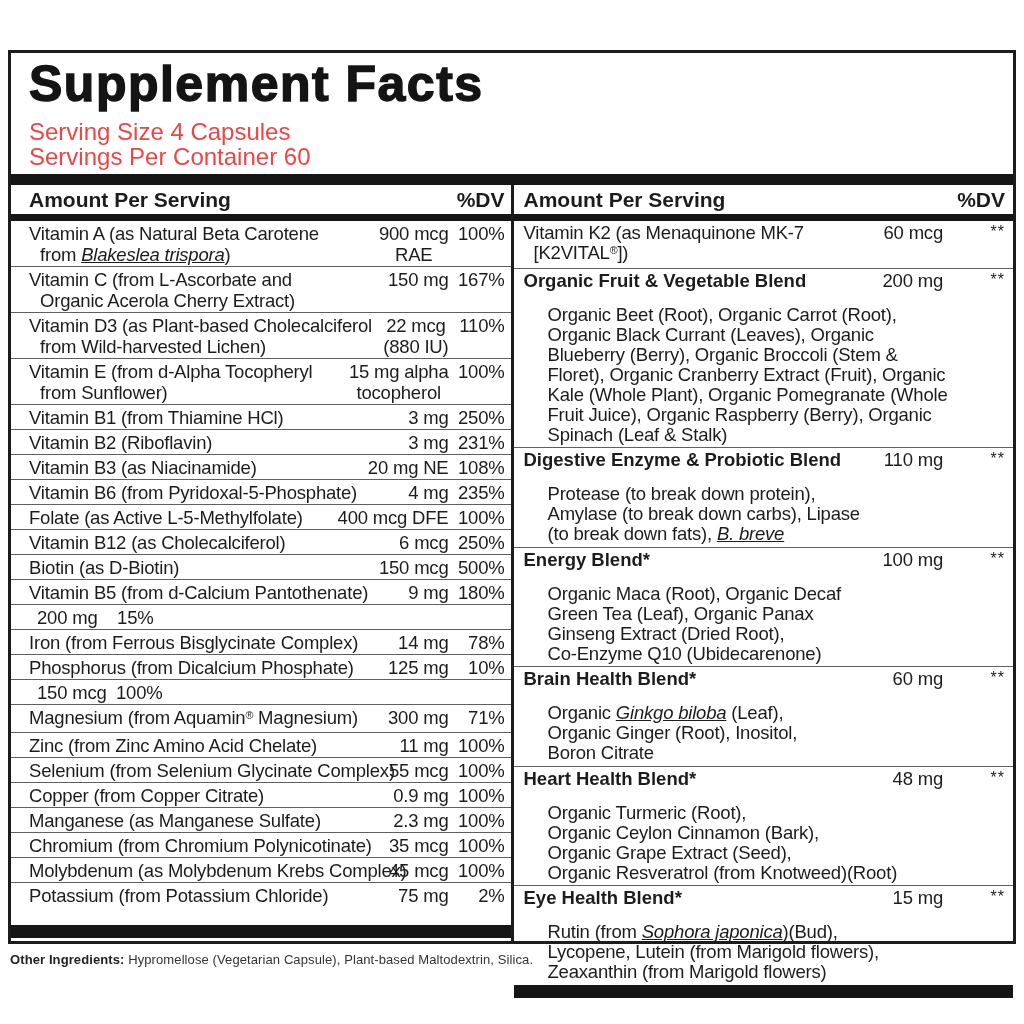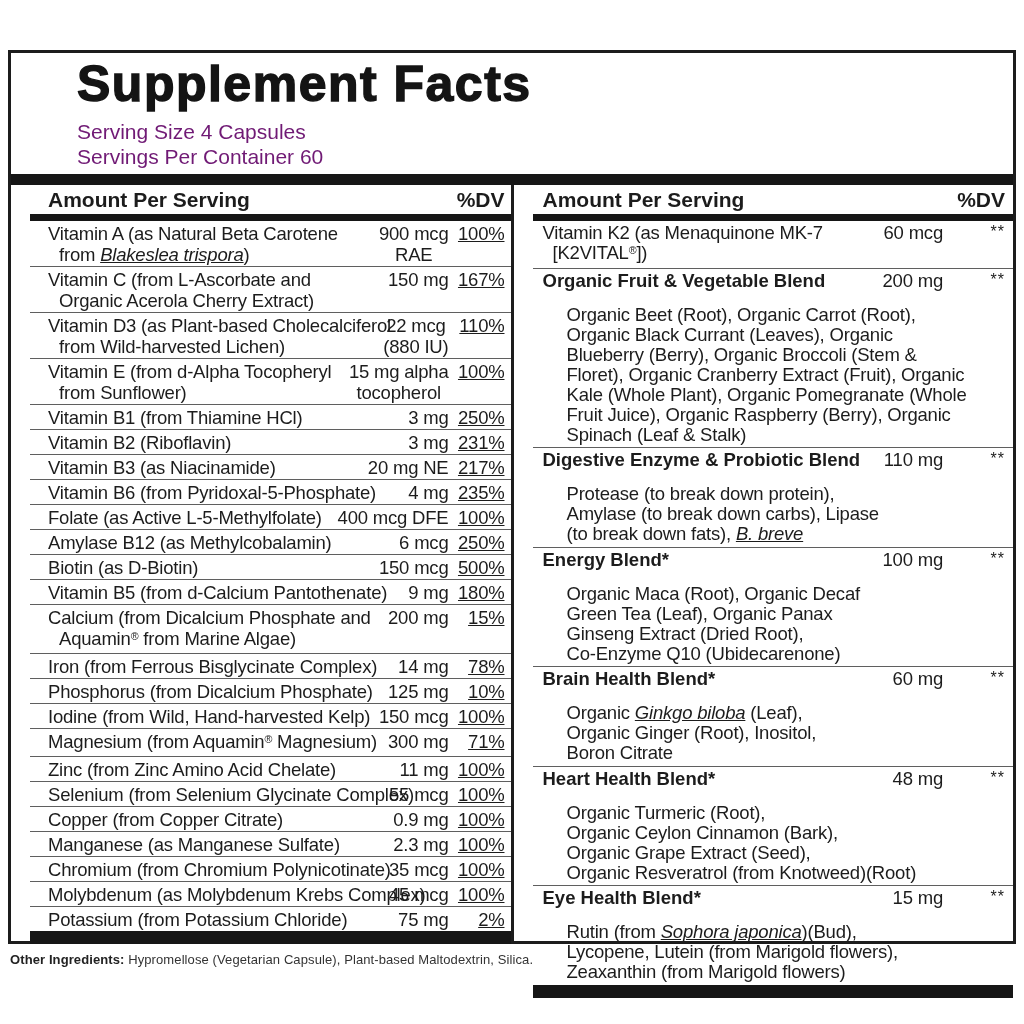--- a/index.html
+++ b/index.html
@@ -3,42 +3,42 @@
 <meta charset="utf-8">
 <style>
   html,body{margin:0;padding:0;background:#fff;}
   body{width:1024px;height:1024px;overflow:hidden;
        font-family:"Liberation Sans",sans-serif;color:#1c1c1c;
        -webkit-font-smoothing:antialiased;}
   .canvas{position:relative;width:1024px;height:1024px;background:#fff;}
   .panel{position:absolute;left:8px;top:50px;width:1008px;height:894px;
          border:3px solid #1c1c1c;box-sizing:border-box;background:#fff;
          display:flex;flex-direction:column;}
-  .head{padding:4px 18px 0 18px;margin-left:48px;}
+  .head{padding:4px 18px 0 18px;}
   .title{margin:2px 0 10px 0;font-size:50px;line-height:1.0;font-weight:bold;
          letter-spacing:1.5px;color:#141414;-webkit-text-stroke:1.4px #141414;}
-  .serving{font-size:21px;line-height:25px;color:#701a75;}
+  .serving{font-size:24px;line-height:25px;color:#ef4444;}
   .bar-thick{height:11px;background:#161616;margin-top:5px;flex:none;}
   .bar-med{height:7px;background:#161616;flex:none;}
   .bar-fill{height:13px;background:#161616;flex:none;margin-bottom:3px;}
   .cols{flex:1;display:flex;min-height:0;}
-  .col{flex:1;min-width:0;display:flex;flex-direction:column;padding-left:19px;}
+  .col{flex:1;min-width:0;display:flex;flex-direction:column;}
   .col.left{border-right:3px solid #1c1c1c;}
   .col-header{display:flex;justify-content:space-between;align-items:flex-end;
               font-weight:bold;font-size:21px;line-height:24px;padding:3px 6px 2px 18px;}
   .col.right .col-header{padding-left:10px;padding-right:8px;}
   .spacer{flex:1;}
   
   .rows{display:flex;flex-direction:column;}
   .nrow{display:flex;align-items:flex-start;padding:1.5px 6px 1.5px 18px;
         border-top:1.5px solid #5f5f5f;font-size:18.5px;line-height:21px;letter-spacing:-0.2px;}
   .rows .nrow:first-child{border-top:none;}
   .nname{flex:1;white-space:pre;padding-left:11px;text-indent:-11px;min-width:0;}
   .namt{white-space:pre;text-align:center;margin-left:8px;}
-  .ndv{width:56px;text-align:right;white-space:nowrap;flex:none;text-decoration:underline;}
+  .ndv{width:56px;text-align:right;white-space:nowrap;flex:none;}
   
   .brow{padding:2px 8px 2.5px 10px;border-top:1.5px solid #5f5f5f;
         font-size:18.5px;line-height:20px;letter-spacing:-0.2px;}
   .rows .brow:first-child{border-top:none;}
   .brow-head{display:flex;align-items:flex-start;gap:26px;}
   .bname{flex:1;white-space:pre;padding-left:10px;text-indent:-10px;min-width:0;}
   .bname.bold{font-weight:bold;letter-spacing:0;}
   .bamt{white-space:nowrap;}
   .bdv{width:36px;flex:none;text-align:right;font-size:16px;letter-spacing:1px;
        position:relative;top:-1px;}
@@ -109,74 +109,71 @@
 
   <div class="nrow">
     <div class="nname">Vitamin B2 (Riboflavin)</div>
     <div class="namt">3 mg</div>
     <div class="ndv">231%</div>
   </div>
 
   <div class="nrow">
     <div class="nname">Vitamin B3 (as Niacinamide)</div>
     <div class="namt">20 mg NE</div>
-    <div class="ndv">217%</div>
+    <div class="ndv">108%</div>
   </div>
 
   <div class="nrow">
     <div class="nname">Vitamin B6 (from Pyridoxal-5-Phosphate)</div>
     <div class="namt">4 mg</div>
     <div class="ndv">235%</div>
   </div>
 
   <div class="nrow">
     <div class="nname">Folate (as Active L-5-Methylfolate)</div>
     <div class="namt">400 mcg DFE</div>
     <div class="ndv">100%</div>
   </div>
 
   <div class="nrow">
-    <div class="nname">Amylase B12 (as Methylcobalamin)</div>
+    <div class="nname">Vitamin B12 (as Cholecalciferol)</div>
     <div class="namt">6 mcg</div>
     <div class="ndv">250%</div>
   </div>
 
   <div class="nrow">
     <div class="nname">Biotin (as D-Biotin)</div>
     <div class="namt">150 mcg</div>
     <div class="ndv">500%</div>
   </div>
 
   <div class="nrow">
     <div class="nname">Vitamin B5 (from d-Calcium Pantothenate)</div>
     <div class="namt">9 mg</div>
     <div class="ndv">180%</div>
   </div>
 
   <div class="nrow">
-    <div class="nname">Calcium (from Dicalcium Phosphate and
-Aquamin<sup>®</sup> from Marine Algae)</div>
     <div class="namt">200 mg</div>
     <div class="ndv">15%</div>
   </div>
 
   <div class="nrow">
     <div class="nname">Iron (from Ferrous Bisglycinate Complex)</div>
     <div class="namt">14 mg</div>
     <div class="ndv">78%</div>
   </div>
 
   <div class="nrow">
     <div class="nname">Phosphorus (from Dicalcium Phosphate)</div>
     <div class="namt">125 mg</div>
     <div class="ndv">10%</div>
   </div>
 
   <div class="nrow">
-    <div class="nname">Iodine (from Wild, Hand-harvested Kelp)</div>
     <div class="namt">150 mcg</div>
     <div class="ndv">100%</div>
   </div>
 
   <div class="nrow">
     <div class="nname">Magnesium (from Aquamin<sup>®</sup> Magnesium)</div>
     <div class="namt">300 mg</div>
     <div class="ndv">71%</div>
   </div>
 

